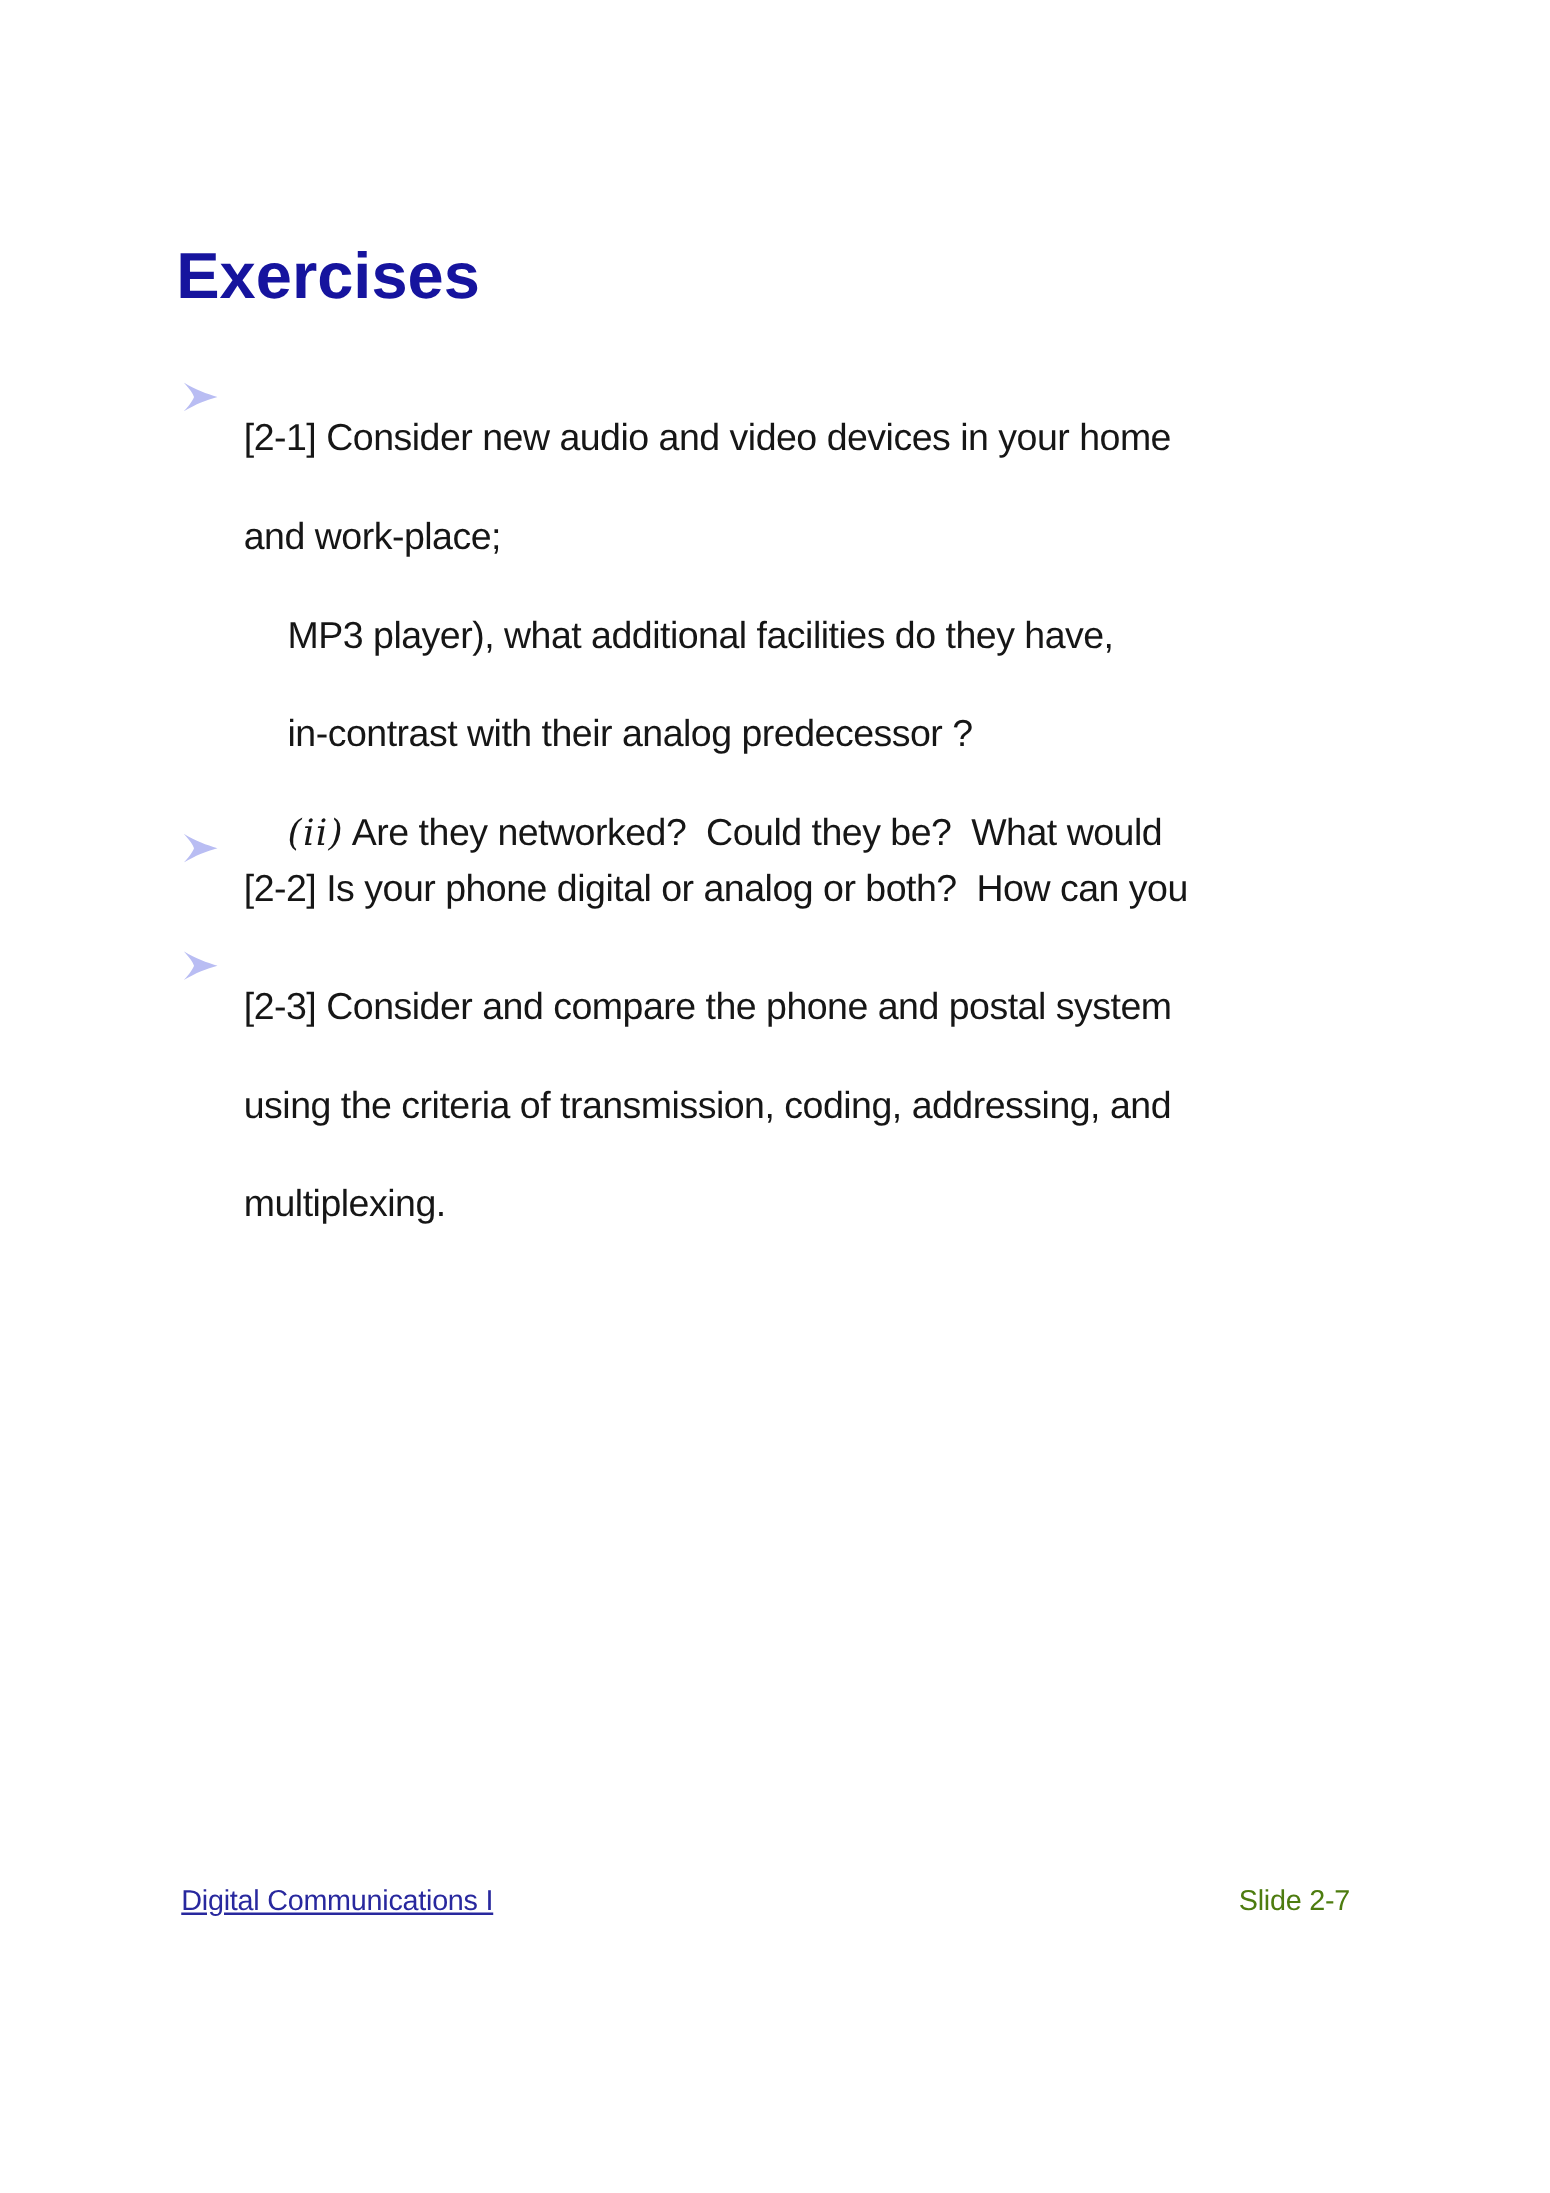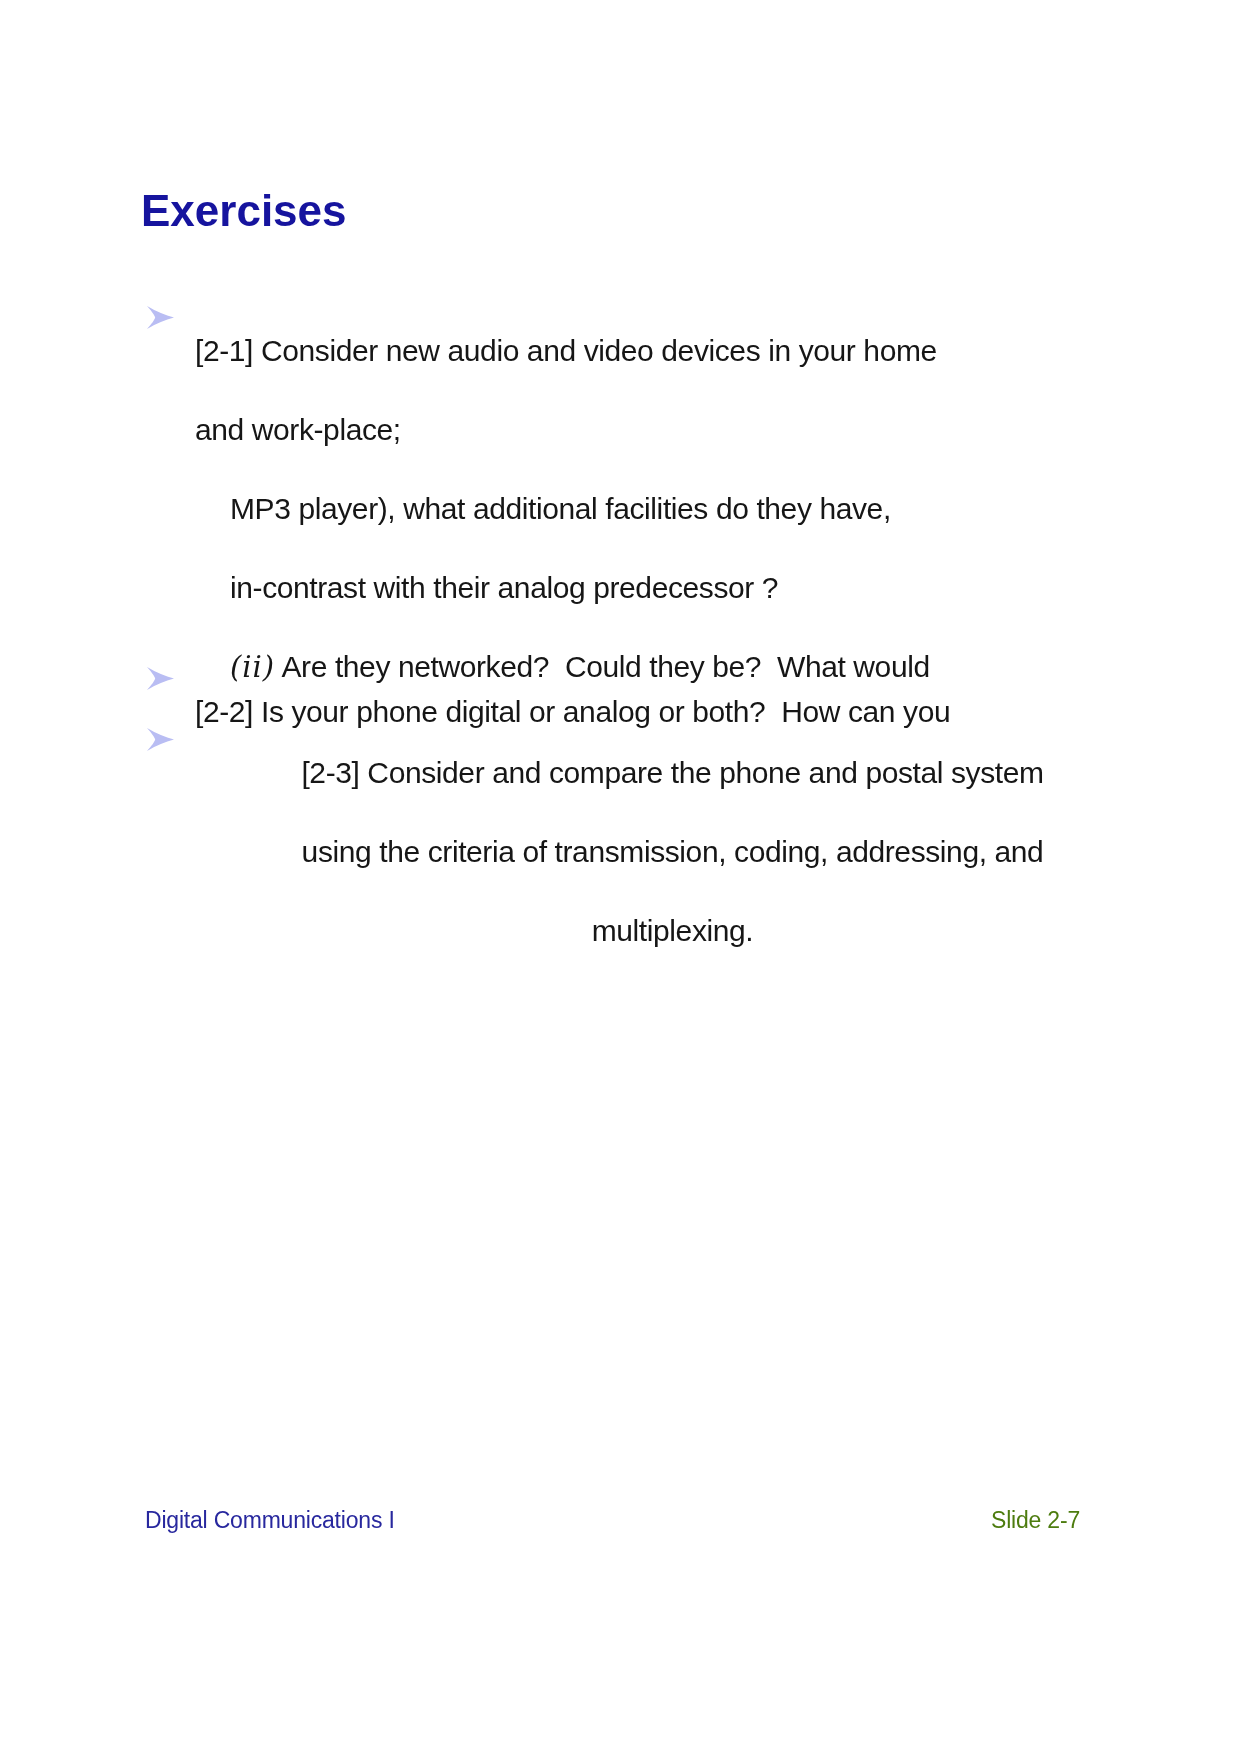--- a/index.html
+++ b/index.html
@@ -13,39 +13,39 @@
     height: 1754px;
     background: #ffffff;
     overflow: hidden;
     font-family: "Liberation Sans", sans-serif;
     color: #161616;
   }
   .slide-title {
     position: absolute;
     left: 141px;
     top: 158px;
-    font-size: 44px;
+    font-size: 52px;
     font-weight: bold;
     letter-spacing: 0px;
     line-height: 1.1;
   }
   .content {
     position: absolute;
     left: 195px;
     right: 90px;
     top: 0;
   }
   .item {
     position: absolute;
     left: 0;
     right: 0;
   }
   .item-1 { top: 295px; }
   .item-2 { top: 656px; }
-  .item-3 { top: 717px; text-align: center; }
+  .item-3 { top: 750px; }
   .line {
     white-space: pre;
     font-size: 30px;
     line-height: 47px;
     letter-spacing: -0.4px;
     margin-top: 32px;
   }
   .bullet {
     position: absolute;
     left: -50px;
@@ -65,20 +65,21 @@
     font-size: 29px;
     letter-spacing: 1px;
   }
   .footer-left {
     position: absolute;
     left: 145px;
     top: 1506px;
     font-size: 23px;
     line-height: 28px;
     letter-spacing: -0.2px;
+    text-decoration: underline;
   }
   .footer-right {
     position: absolute;
     right: 160px;
     top: 1506px;
     font-size: 23px;
     line-height: 28px;
     letter-spacing: -0.2px;
   }
 </style>

